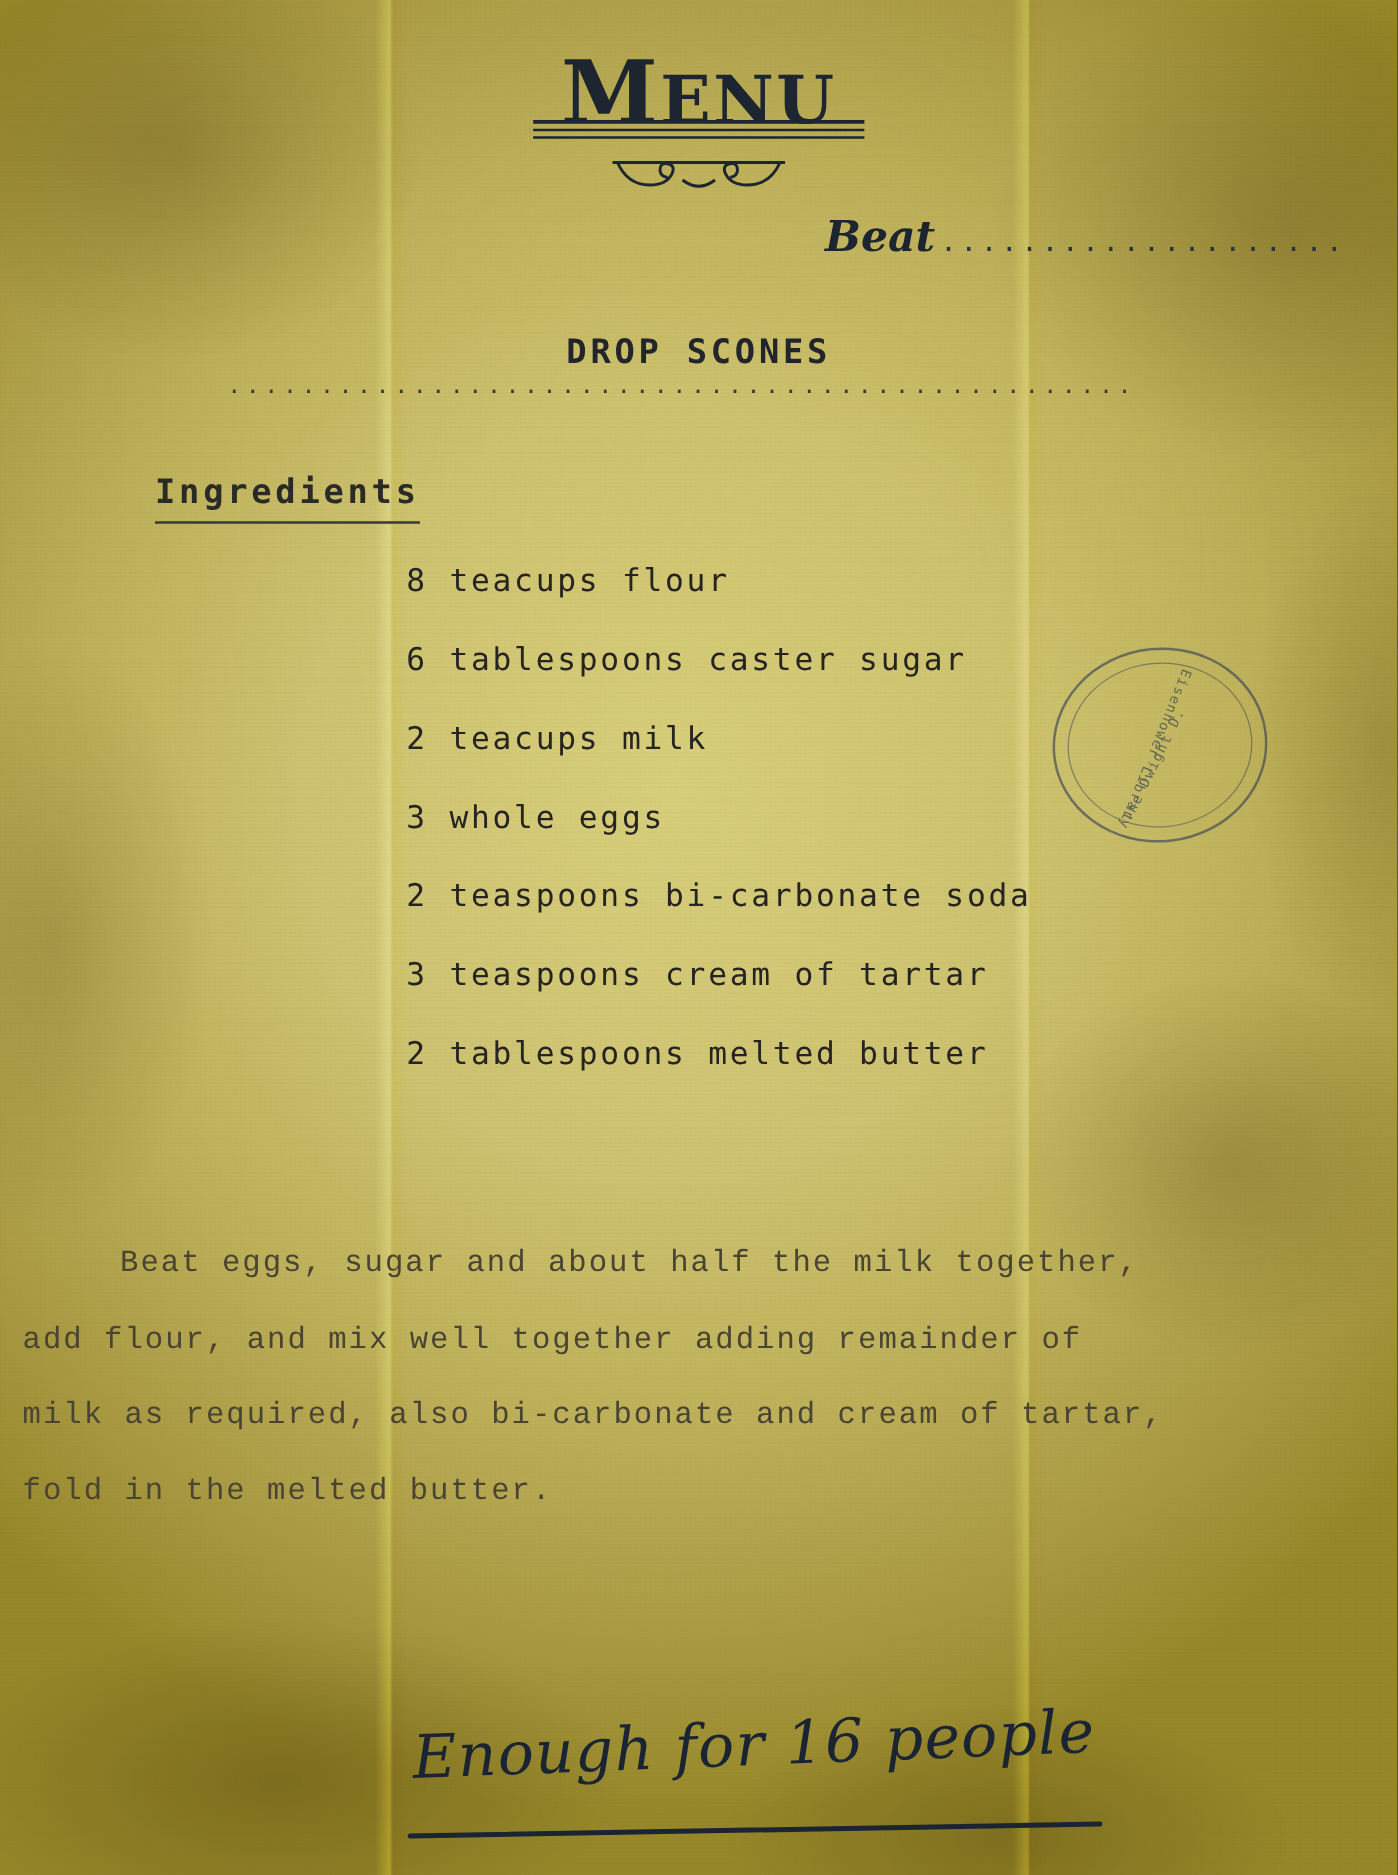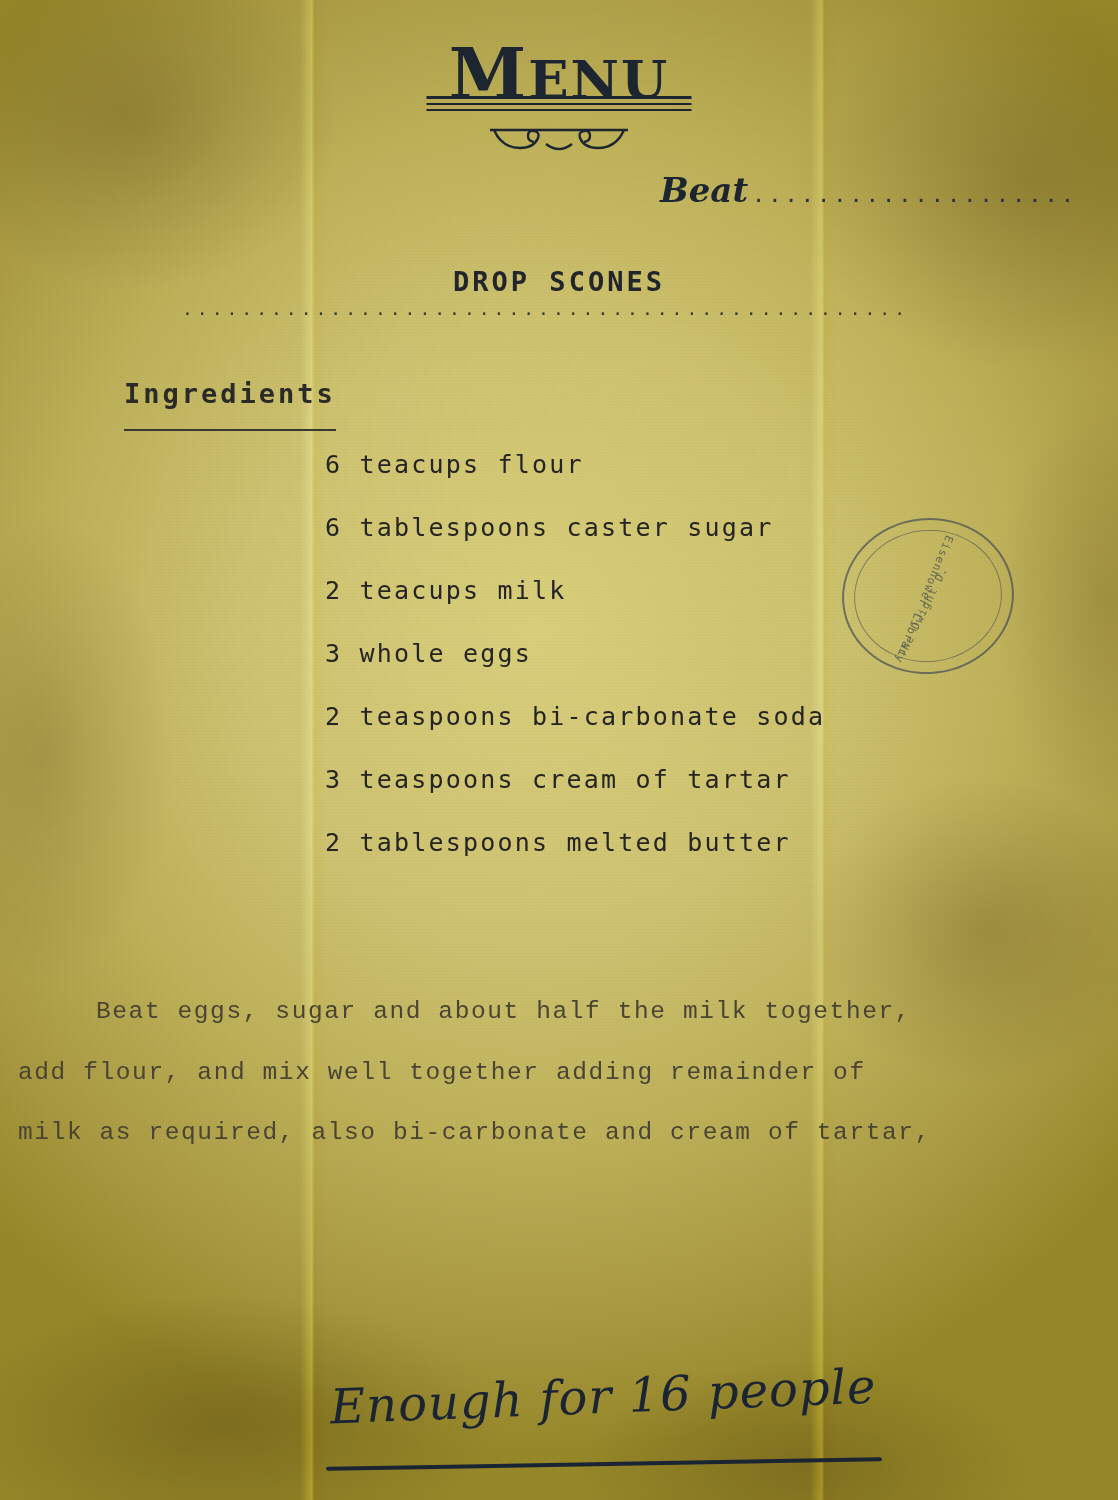--- a/index.html
+++ b/index.html
@@ -144,21 +144,21 @@
   
   .ingredients-heading {
     position: absolute;
     top: 378px;
     left: 124px;
     font-size: 27px;
     letter-spacing: 3px;
     font-weight: bold;
     color: #2a2a26;
     border-bottom: 2px solid #3a3a32;
-    padding-bottom: 20px;
+    padding-bottom: 8px;
   }
   .ingredient-list {
     position: absolute;
     top: 452px;
     left: 325px;
     width: 720px;
     margin: 0;
     padding: 0;
     list-style: none;
   }
@@ -274,39 +274,40 @@
     <span class="date-label">Beat</span>
     <span class="date-dots">...................................  .........</span>
   </div>
 
   <div class="dish-title">DROP SCONES</div>
   <div class="dish-dots">...............................................................................................................</div>
 
   <div class="ingredients-heading">Ingredients</div>
 
   <ul class="ingredient-list">
-    <li>6 teacups flour</li>
+    <li>8 teacups flour</li>
     <li>6 tablespoons caster sugar</li>
     <li>2 teacups milk</li>
     <li>3 whole eggs</li>
     <li>2 teaspoons bi-carbonate soda</li>
     <li>3 teaspoons cream of tartar</li>
     <li>2 tablespoons melted butter</li>
   </ul>
 
   <div class="stamp">
     <div class="inner"></div>
     <div class="stamp-text">
       <span style="transform:rotate(-58deg) translate(-66px,-4px)">The Dwight D.</span>
       <span style="transform:rotate(118deg) translate(-64px,-4px)">Eisenhower Library</span>
     </div>
   </div>
 
   <div class="method">
     <p class="indent">Beat eggs, sugar and about half the milk together,</p>
     <p>add flour, and mix well together adding remainder of</p>
     <p>milk as required, also bi-carbonate and cream of tartar,</p>
+    <p>fold in the melted butter.</p>
   </div>
 
   <div class="handwritten">Enough for 16 people</div>
   <div class="hand-underline"></div>
 
 </div>
 
 </body></html>

